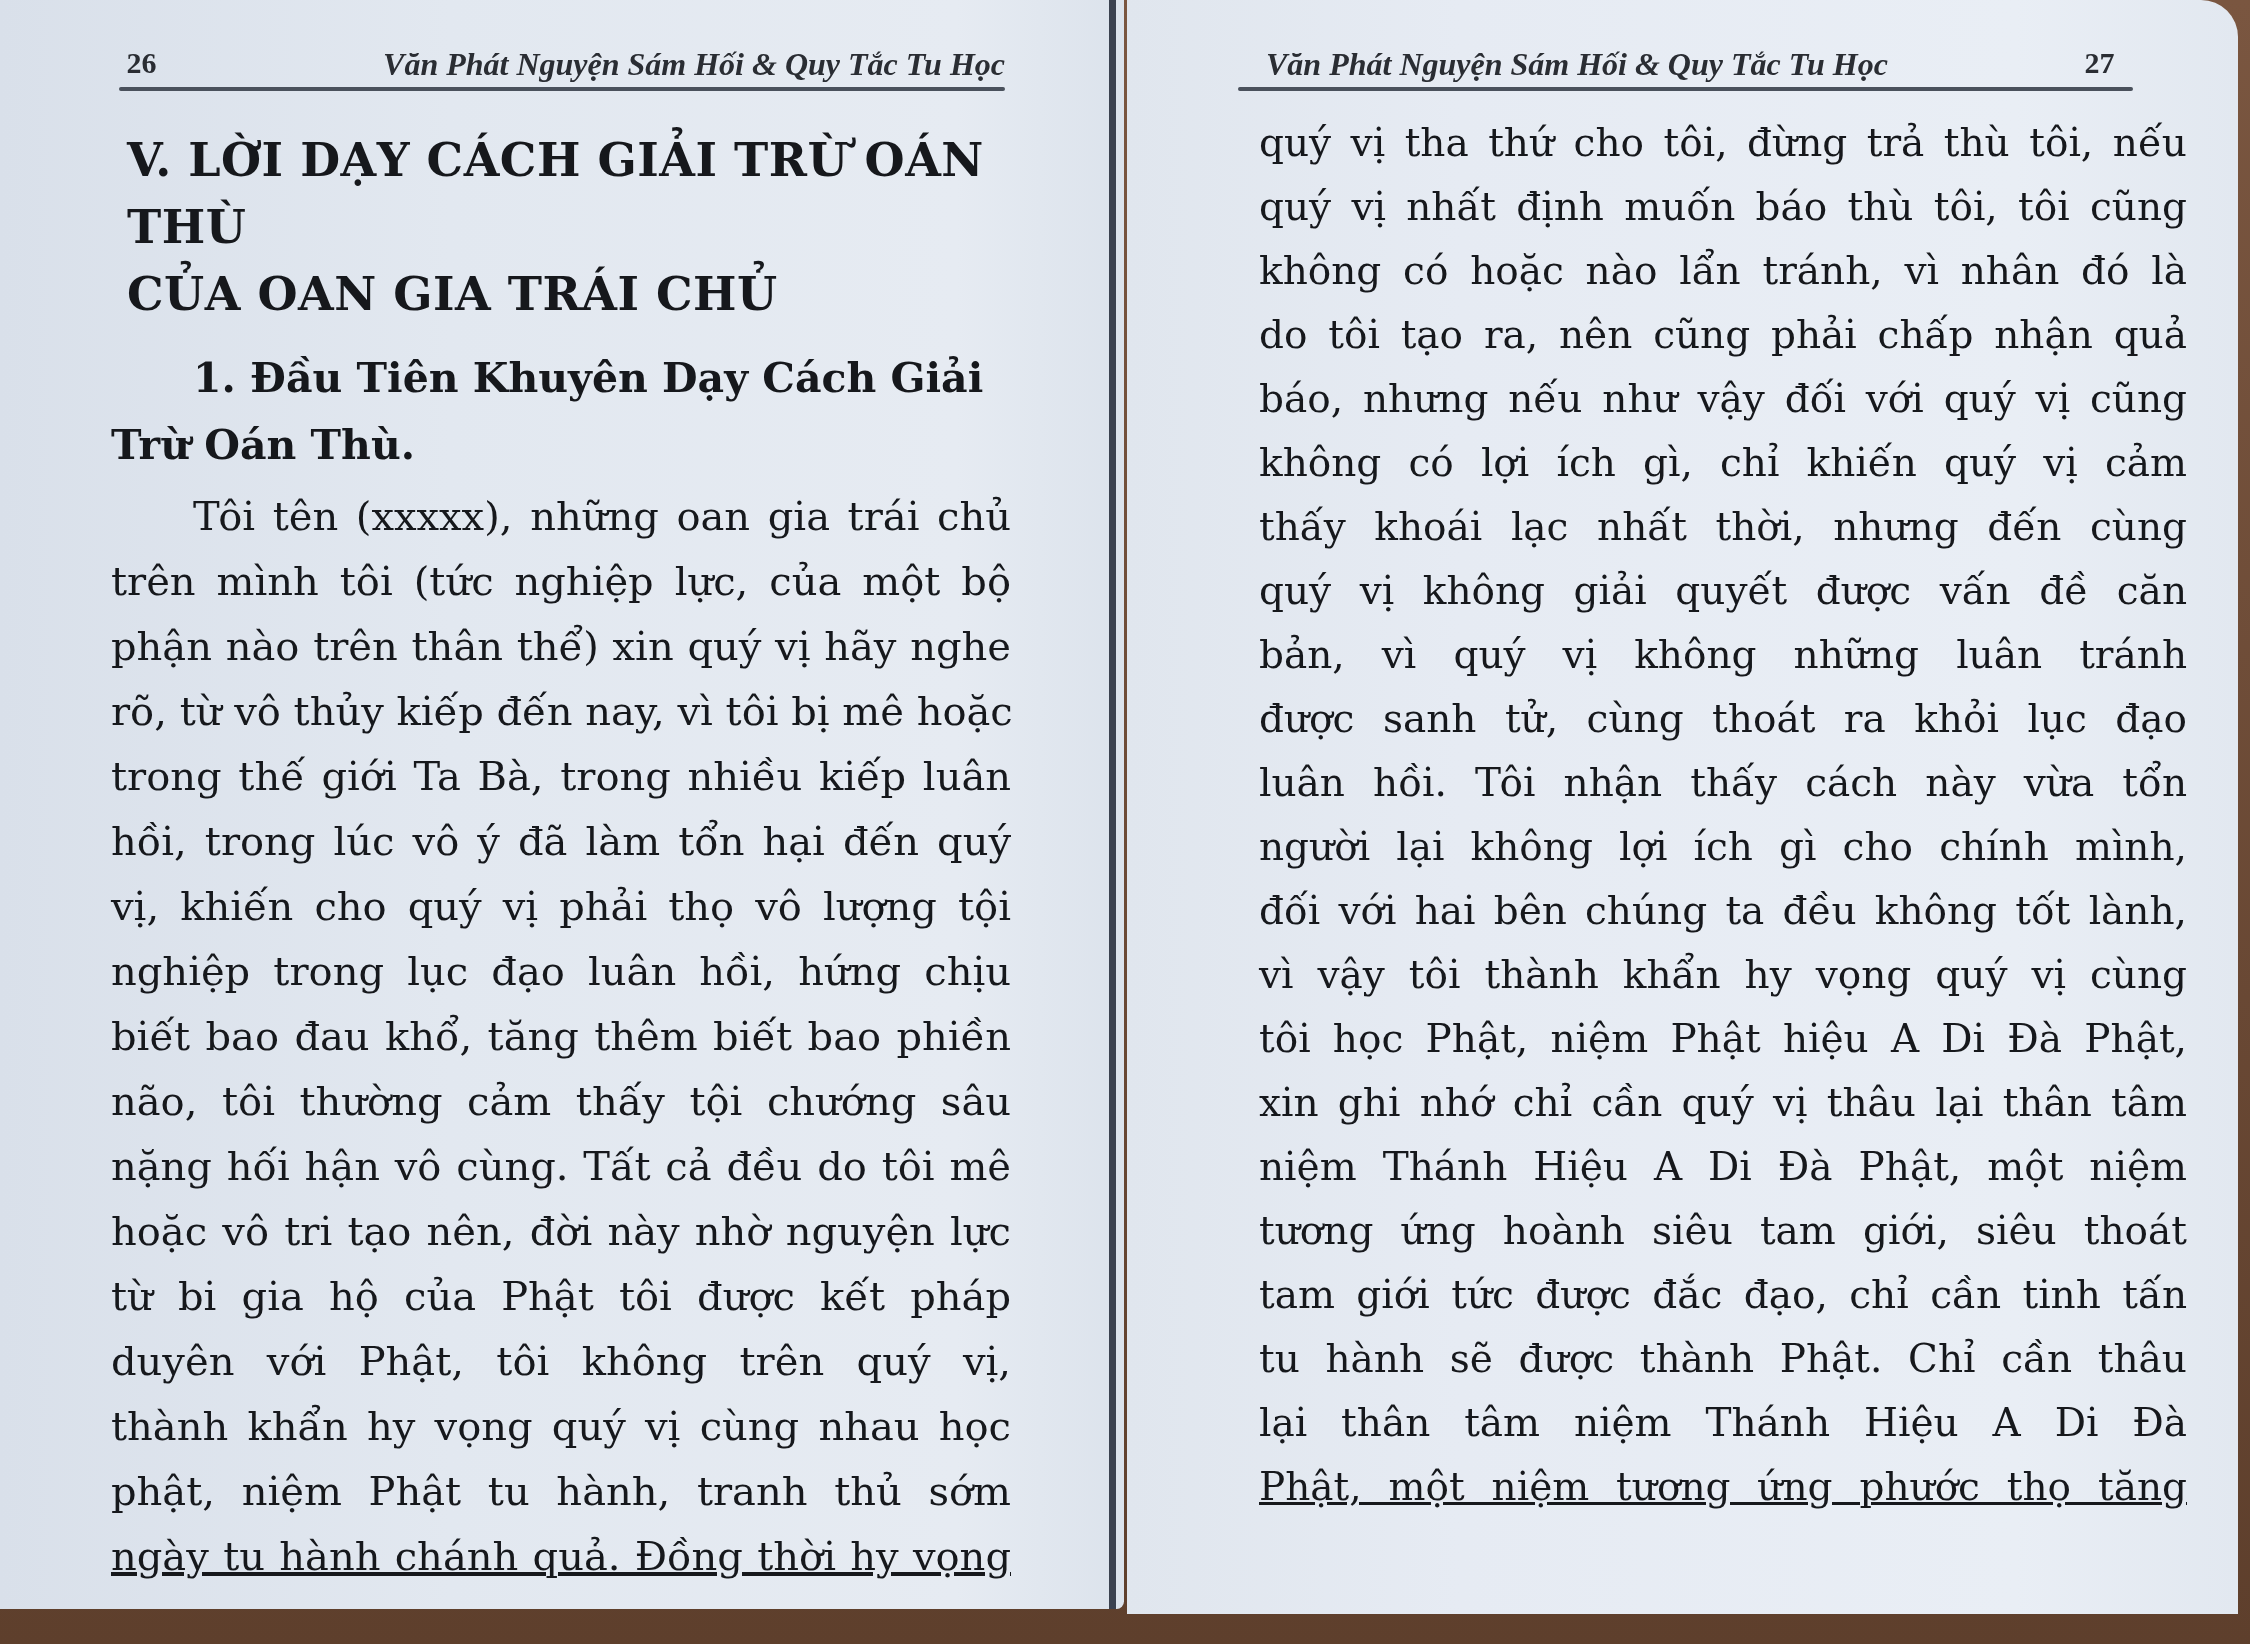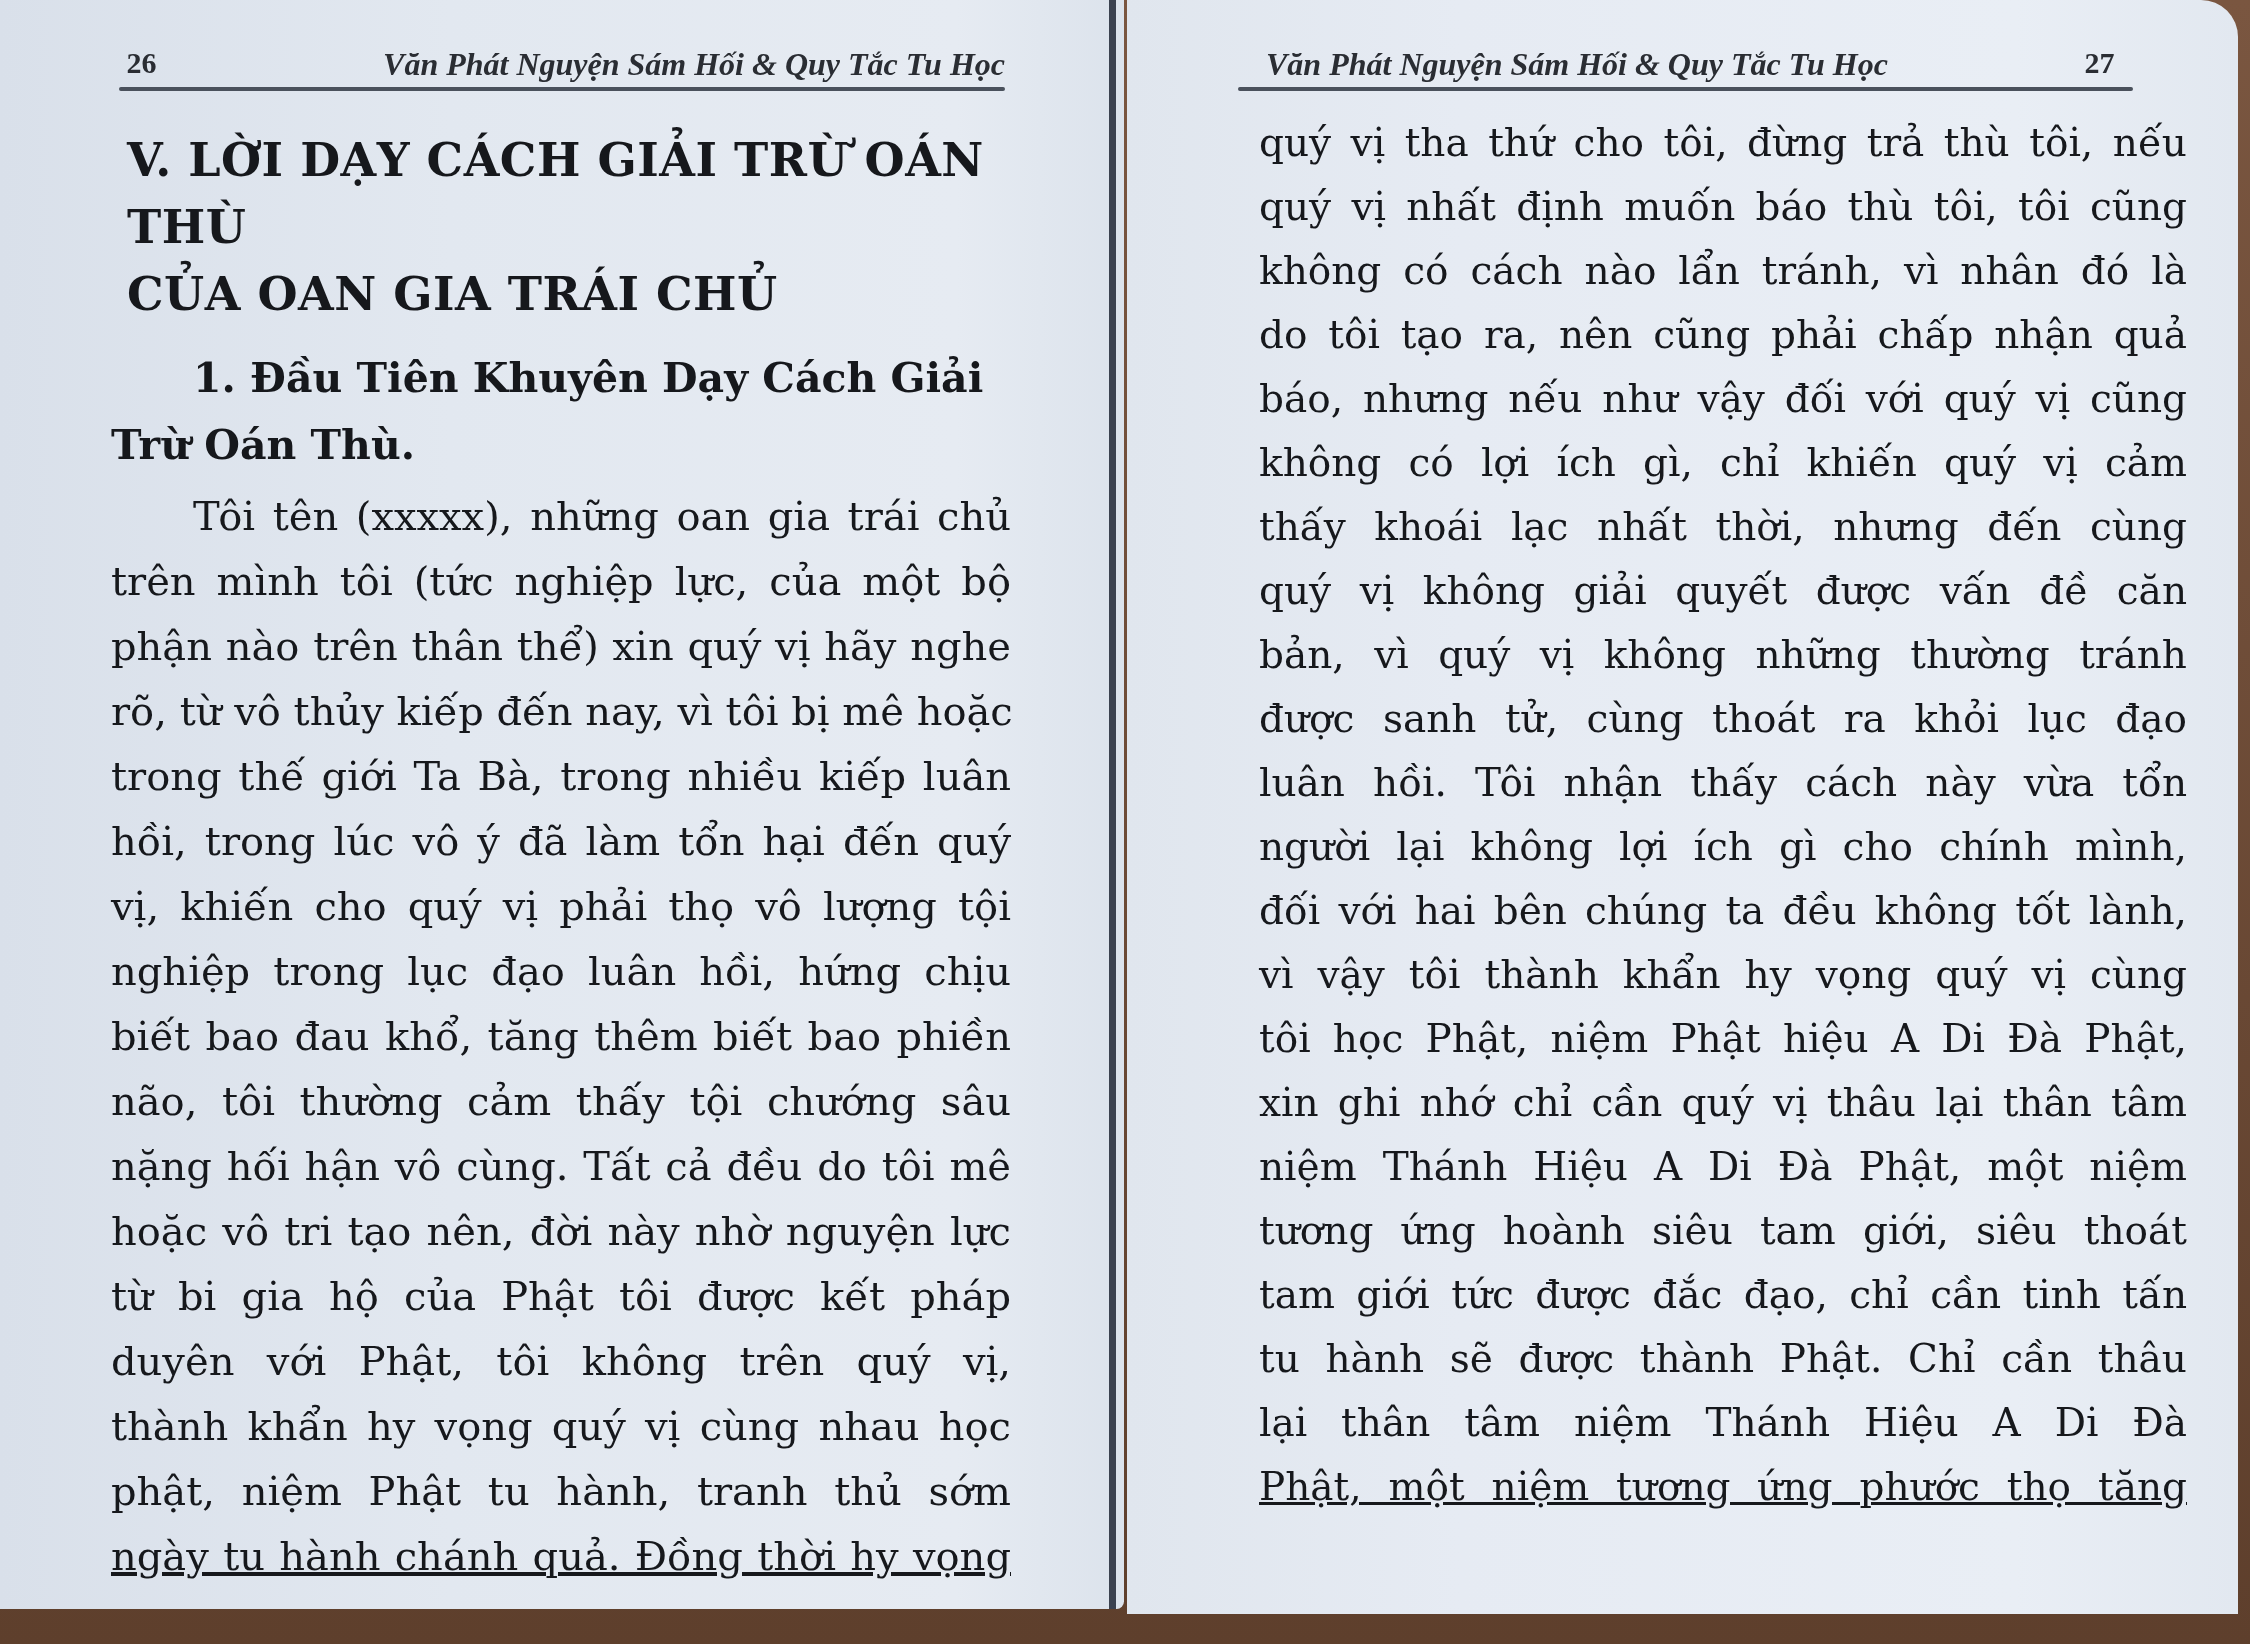--- a/index.html
+++ b/index.html
@@ -124,27 +124,27 @@
   <div class="running-head">
     <span class="title">Văn Phát Nguyện Sám Hối &amp; Quy Tắc Tu Học</span>
     <span class="pnum">27</span>
     <div class="rule"></div>
   </div>
 
   <div class="content">
     <div class="body">
       <div class="line">quý vị tha thứ cho tôi, đừng trả thù tôi, nếu</div>
       <div class="line">quý vị nhất định muốn báo thù tôi, tôi cũng</div>
-      <div class="line">không có cách nào lẩn tránh, vì nhân đó là</div>
+      <div class="line">không có hoặc nào lẩn tránh, vì nhân đó là</div>
       <div class="line">do tôi tạo ra, nên cũng phải chấp nhận quả</div>
       <div class="line">báo, nhưng nếu như vậy đối với quý vị cũng</div>
       <div class="line">không có lợi ích gì, chỉ khiến quý vị cảm</div>
       <div class="line">thấy khoái lạc nhất thời, nhưng đến cùng</div>
       <div class="line">quý vị không giải quyết được vấn đề căn</div>
-      <div class="line">bản, vì quý vị không những thường tránh</div>
+      <div class="line">bản, vì quý vị không những luân tránh</div>
       <div class="line">được sanh tử, cùng thoát ra khỏi lục đạo</div>
       <div class="line">luân hồi. Tôi nhận thấy cách này vừa tổn</div>
       <div class="line">người lại không lợi ích gì cho chính mình,</div>
       <div class="line">đối với hai bên chúng ta đều không tốt lành,</div>
       <div class="line">vì vậy tôi thành khẩn hy vọng quý vị cùng</div>
       <div class="line">tôi học Phật, niệm Phật hiệu A Di Đà Phật,</div>
       <div class="line">xin ghi nhớ chỉ cần quý vị thâu lại thân tâm</div>
       <div class="line">niệm Thánh Hiệu A Di Đà Phật, một niệm</div>
       <div class="line">tương ứng hoành siêu tam giới, siêu thoát</div>
       <div class="line">tam giới tức được đắc đạo, chỉ cần tinh tấn</div>

